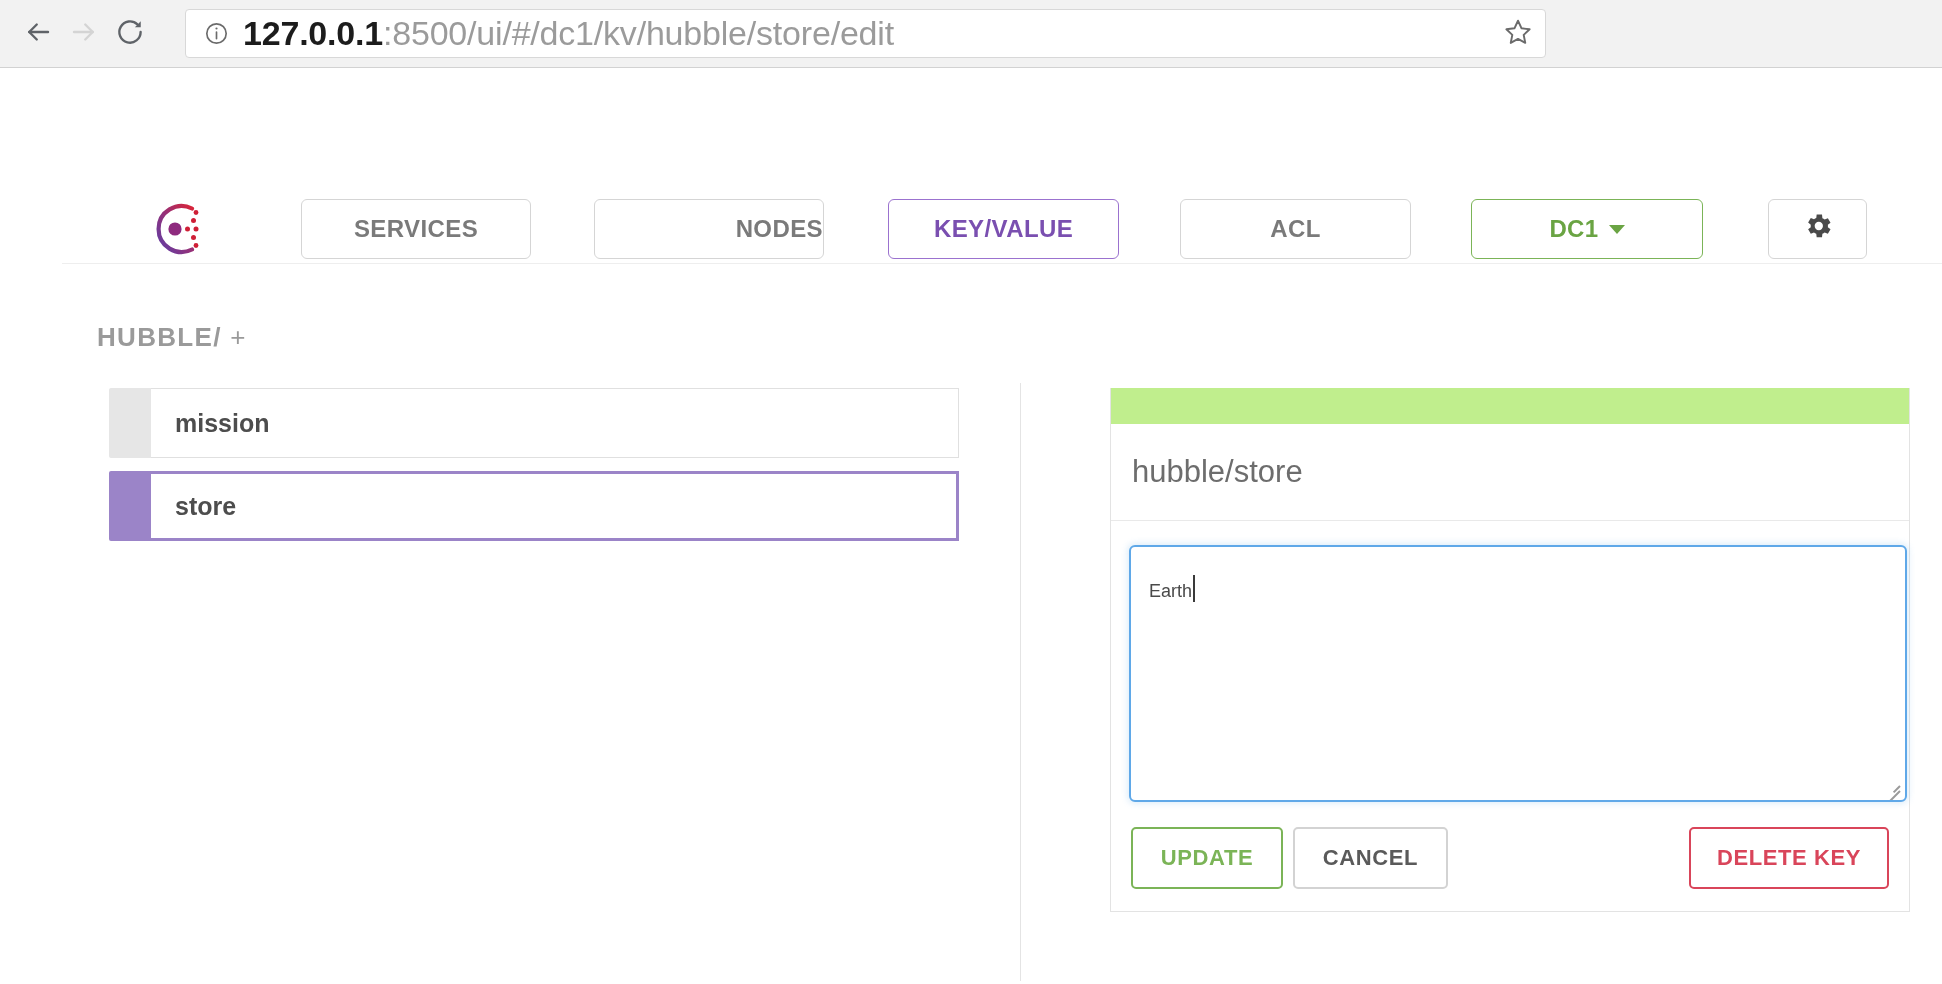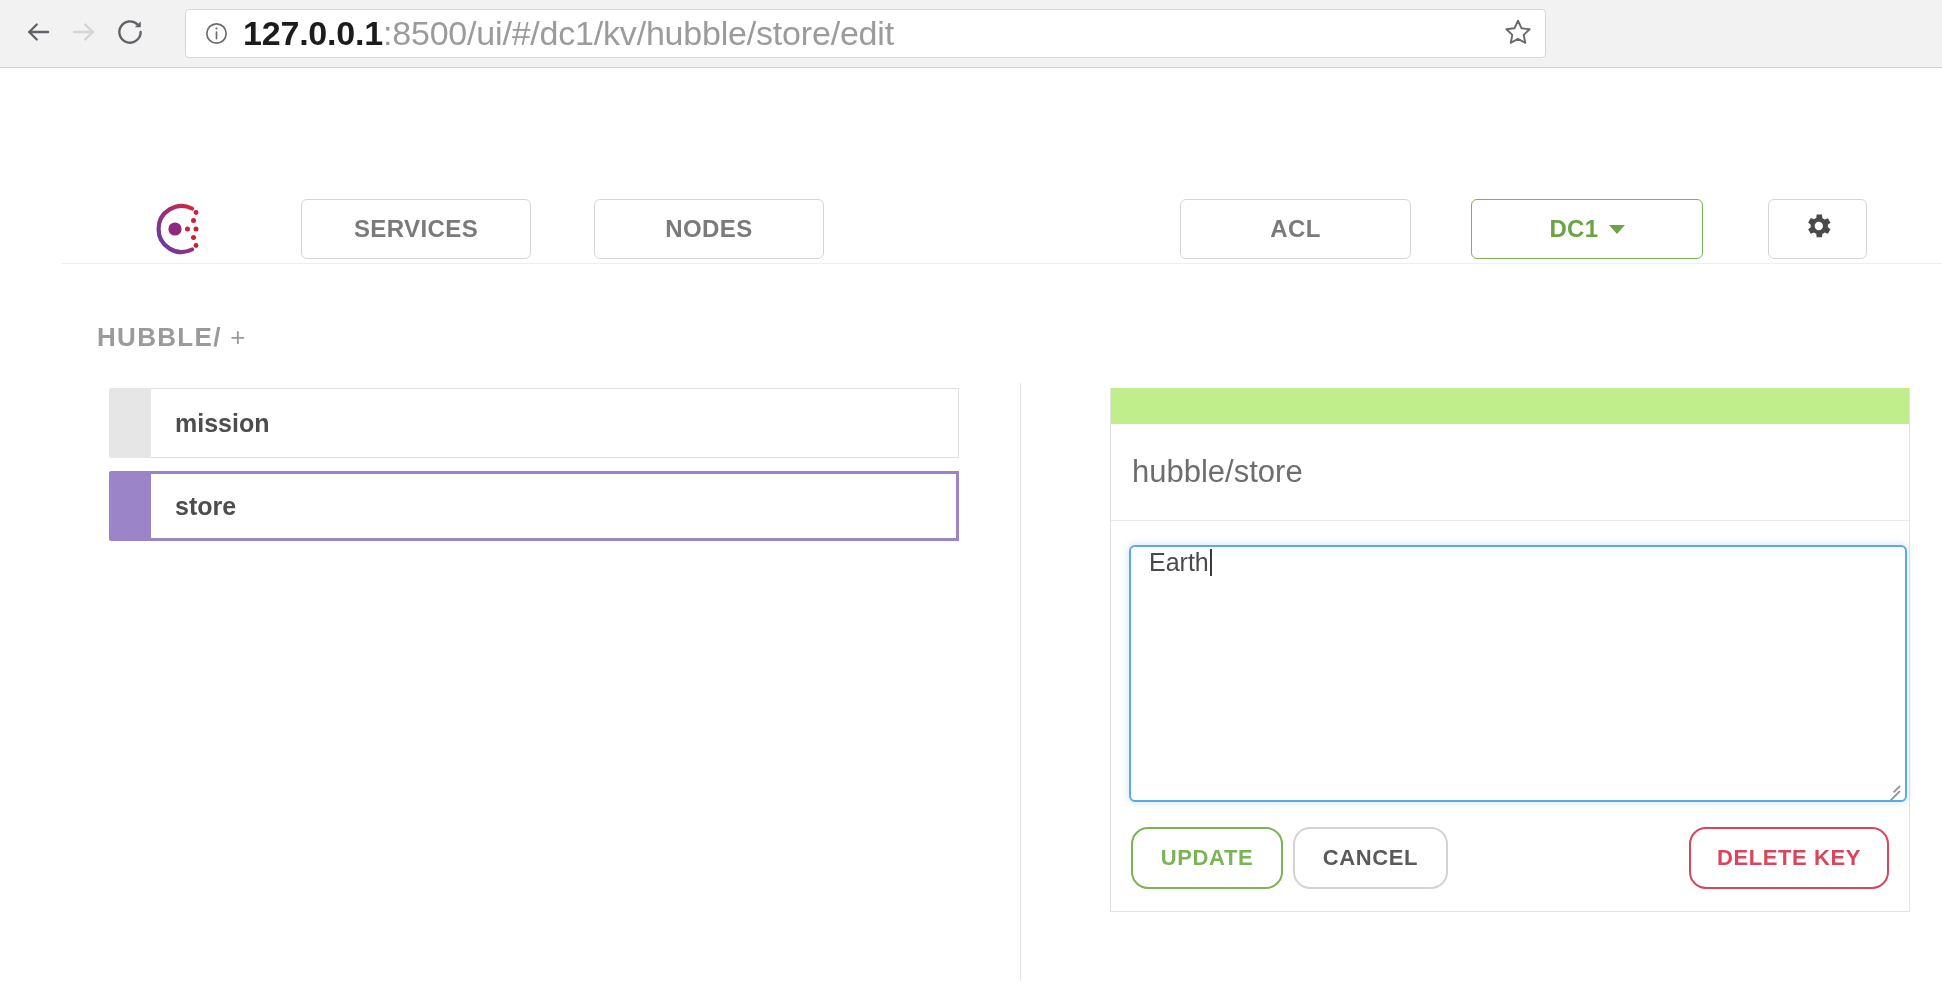--- a/index.html
+++ b/index.html
@@ -93,21 +93,21 @@
     align-items: center;
     justify-content: center;
     font-size: 24px;
     font-weight: 700;
     letter-spacing: 0.4px;
     color: #7a7a7a;
     font-family: "Liberation Sans", sans-serif;
     cursor: pointer;
   }
   .navbtn.services  { left: 301px;  width: 230px; }
-  .navbtn.nodes     { left: 594px;  width: 230px; }
+  .navbtn.nodes     { left: 594px;  width: 230px; justify-content: flex-end; }
   .navbtn.kv        { left: 888px;  width: 231px; border-color: #9b72cf; color: #7a4fb0; }
   .navbtn.acl       { left: 1180px; width: 231px; }
   .navbtn.dc        { left: 1471px; width: 232px; border-color: #7bb457; color: #6aa443; }
   .navbtn.gear      { left: 1768px; width: 99px; }
 
   .caret {
     display: inline-block;
     margin-left: 10px;
     width: 0; height: 0;
     border-left: 8px solid transparent;
@@ -197,22 +197,22 @@
   .card-body { padding: 24px 20px 22px 20px; }
 
   .value-area {
     position: relative;
     width: 778px;
     height: 257px;
     border: 2px solid #5fa8e8;
     border-radius: 6px;
     background: #ffffff;
     box-shadow: 0 0 6px 2px rgba(95,168,232,0.20);
-    padding: 0 18px;
-    font-size: 25px;
+    padding: 28px 18px;
+    font-size: 18px;
     color: #4a4a4a;
     font-family: "Liberation Sans", sans-serif;
     line-height: 1.25;
     overflow: hidden;
     margin-left: -2px;
   }
   .caret-bar {
     display: inline-block;
     width: 2px;
     height: 27px;
@@ -238,21 +238,21 @@
 
   .actions {
     position: relative;
     margin-top: 25px;
     height: 62px;
   }
   .abtn {
     position: absolute;
     top: 0;
     height: 62px;
-    border-radius: 17px;
+    border-radius: 5px;
     background: #ffffff;
     border: 2px solid #d3d3d3;
     display: flex;
     align-items: center;
     justify-content: center;
     font-size: 22px;
     font-weight: 700;
     letter-spacing: 0.6px;
     color: #5a5a5a;
     font-family: "Liberation Sans", sans-serif;
@@ -334,20 +334,23 @@
       <circle cx="48" cy="47.5" r="2.4" fill="#cf1f36"></circle>
     </svg>
   </div>
 
   <div class="navbtn services">
     <span>SERVICES</span>
   </div>
   <div class="navbtn nodes">
     <span>NODES</span>
   </div>
+  <div class="navbtn kv">
+    <span>KEY/VALUE</span>
+  </div>
   <div class="navbtn acl">
     <span>ACL</span>
   </div>
 
   <div class="navbtn dc">
     <span>DC1</span>
     <span class="caret"></span>
   </div>
 
   <div class="navbtn gear">

